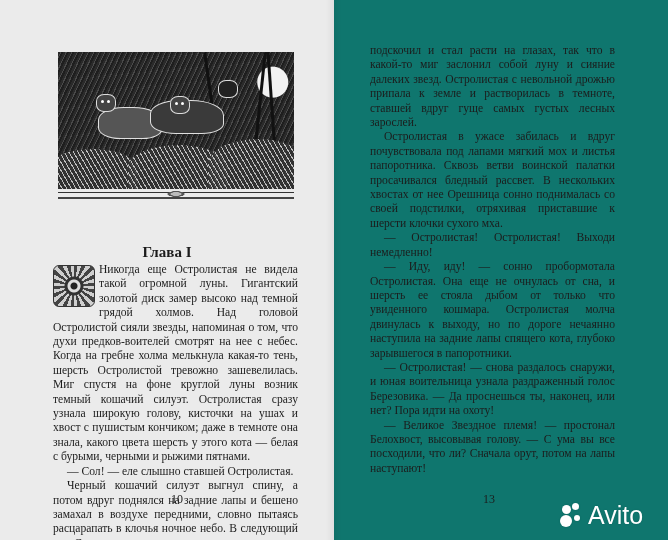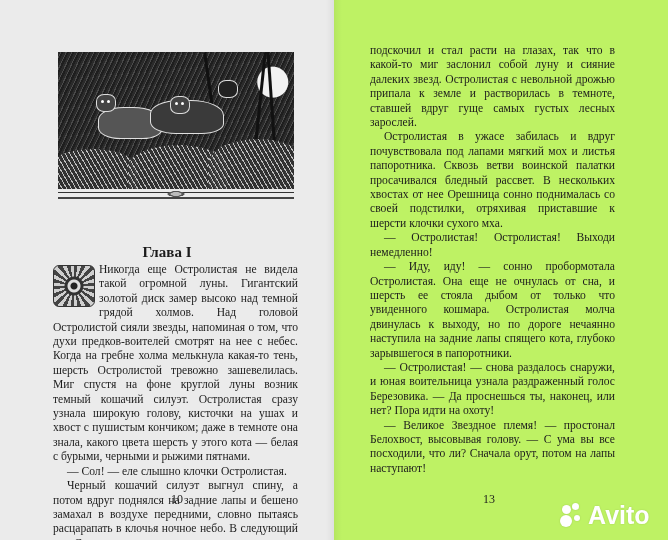--- a/index.html
+++ b/index.html
@@ -6,21 +6,21 @@
   body {
     width: 668px; height: 540px; overflow: hidden;
     background: #ececec;
     font-family: "Liberation Serif", "DejaVu Serif", serif;
     color: #1c1c1c;
     position: relative;
   }
   .spread { position: absolute; inset: 0; display: flex; }
   .page { position: relative; width: 334px; height: 540px; }
   .page-left { background: #ebebeb; }
-  .page-right { background: #bef264; }
+  .page-right { background: #0f766e; }
   .gutter {
     position: absolute; left: 326px; top: 0; width: 16px; height: 540px;
     background: linear-gradient(to right, rgba(0,0,0,0.0), rgba(0,0,0,0.05), rgba(0,0,0,0.0));
   }
 
   
   .illustration {
     position: absolute; left: 58px; top: 52px; width: 236px; height: 150px;
   }
   .illus-frame {
@@ -77,21 +77,21 @@
   .right-text { position: absolute; left: 370px; top: 44px; width: 245px; }
 
   .page-number {
     position: absolute; top: 492px; font-size: 12px; width: 40px; text-align: center;
   }
   .page-number-left { left: 157px; }
 
   .watermark {
     position: absolute; left: 560px; top: 500px; width: 100px; height: 30px;
     display: flex; align-items: center; gap: 4px; color: #ffffff;
-    font-family: "Liberation Sans", "DejaVu Sans", sans-serif; font-weight: bold; font-size: 25px;
+    font-family: "Liberation Sans", "DejaVu Sans", sans-serif; font-weight: normal; font-size: 25px;
     text-shadow: 0 0 2px rgba(0,0,0,0.15);
   }
   .avito-dots { position: relative; width: 24px; height: 24px; }
   .avito-dots span { position: absolute; background: #fff; border-radius: 50%; box-shadow: 0 0 2px rgba(0,0,0,0.15); }
 </style>
 </head>
 <body>
 
 <div class="spread">
   <div class="page page-left">
@@ -117,21 +117,21 @@
       </div>
       <div class="illus-border"></div>
       <div class="illus-ornament"></div>
     </div>
 
     <div class="chapter-title">Глава I</div>
 
     <div class="text left-text">
       <div class="dropcap"></div>
       <p class="noindent">Никогда еще Остролистая не видела такой огромной луны. Гигантский золотой диск замер высоко над темной грядой холмов. Над головой Остролистой сияли звезды, напоминая о том, что духи предков-воителей смотрят на нее с небес. Когда на гребне холма мелькнула какая-то тень, шерсть Остролистой тревожно зашевелилась. Миг спустя на фоне круглой луны возник темный кошачий силуэт. Остролистая сразу узнала широкую голову, кисточки на ушах и хвост с пушистым кончиком; даже в темноте она знала, какого цвета шерсть у этого кота — белая с бурыми, черными и рыжими пятнами.</p>
-      <p>— Сол! — еле слышно клочки Остролистая.</p>
+      <p>— Сол! — еле слышно ставшей Остролистая.</p>
       <p>Черный кошачий силуэт выгнул спину, а потом вдруг поднялся на задние лапы и бешено замахал в воздухе передними, словно пытаясь расцарапать в клочья ночное небо. В следующий миг Сол высоко</p>
     </div>
 
     <div class="page-number page-number-left">10</div>
   </div>
 
   <div class="page page-right">
     <div class="text right-text" style="left:36px;">
       <p class="noindent">подскочил и стал расти на глазах, так что в какой-то миг заслонил собой луну и сияние далеких звезд. Остролистая с невольной дрожью припала к земле и растворилась в темноте, ставшей вдруг гуще самых густых лесных зарослей.</p>
       <p>Остролистая в ужасе забилась и вдруг почувствовала под лапами мягкий мох и листья папоротника. Сквозь ветви воинской палатки просачивался бледный рассвет. В нескольких хвостах от нее Орешница сонно поднималась со своей подстилки, отряхивая приставшие к шерсти клочки сухого мха.</p>

